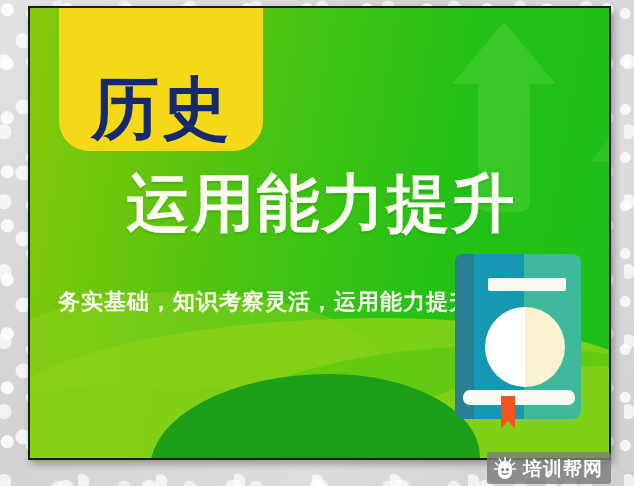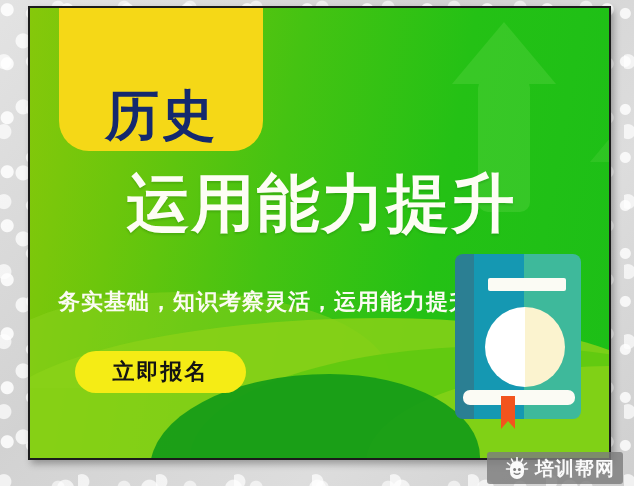--- a/index.html
+++ b/index.html
@@ -110,21 +110,21 @@
     height: 155px;
     background: #f5d817;
     border-radius: 0 0 30px 30px;
     display: flex;
     align-items: flex-end;
     justify-content: center;
     padding-bottom: 8px;
     box-sizing: border-box;
   }
   #subject-badge-text {
-    font-size: 54px;
+    font-size: 68px;
     font-weight: bold;
     color: #14296e;
     letter-spacing: 2px;
     line-height: 1;
     font-family: "DejaVu Sans", "Liberation Sans", sans-serif;
   }
 
   
   #headline {
     position: absolute;
@@ -211,21 +211,21 @@
     background: #f2541d;
     clip-path: polygon(0 0, 100% 0, 100% 100%, 50% 76%, 0 100%);
   }
 
   
   #watermark {
     position: absolute;
     left: 487px;
     top: 452px;
     height: 32px;
-    padding: 0 8px 0 18px;
+    padding: 0 8px 0 6px;
     background: rgba(124,124,124,0.82);
     border-radius: 3px;
     display: flex;
     align-items: center;
     gap: 6px;
   }
   #watermark-text {
     font-size: 19px;
     font-weight: bold;
     color: #fafafa;
@@ -257,23 +257,20 @@
   <div class="wave" id="wave-dark"></div>
 
   <div id="subject-badge">
     <span id="subject-badge-text">历史</span>
   </div>
 
   <div id="headline">运用能力提升</div>
 
   <div id="subtitle">务实基础，知识考察灵活，运用能力提升</div>
 
-  <div id="cta-button">
-    <span id="cta-label">立即报名</span>
-  </div>
 
   <div id="book">
     <div id="book-spine"></div>
     <div id="book-cover-left"></div>
     <div id="book-cover-right"></div>
     <div id="book-title-bar"></div>
     <div id="book-circle-left"></div>
     <div id="book-circle-right"></div>
     <div id="book-bottom-bar"></div>
     <div id="book-bookmark"></div>

